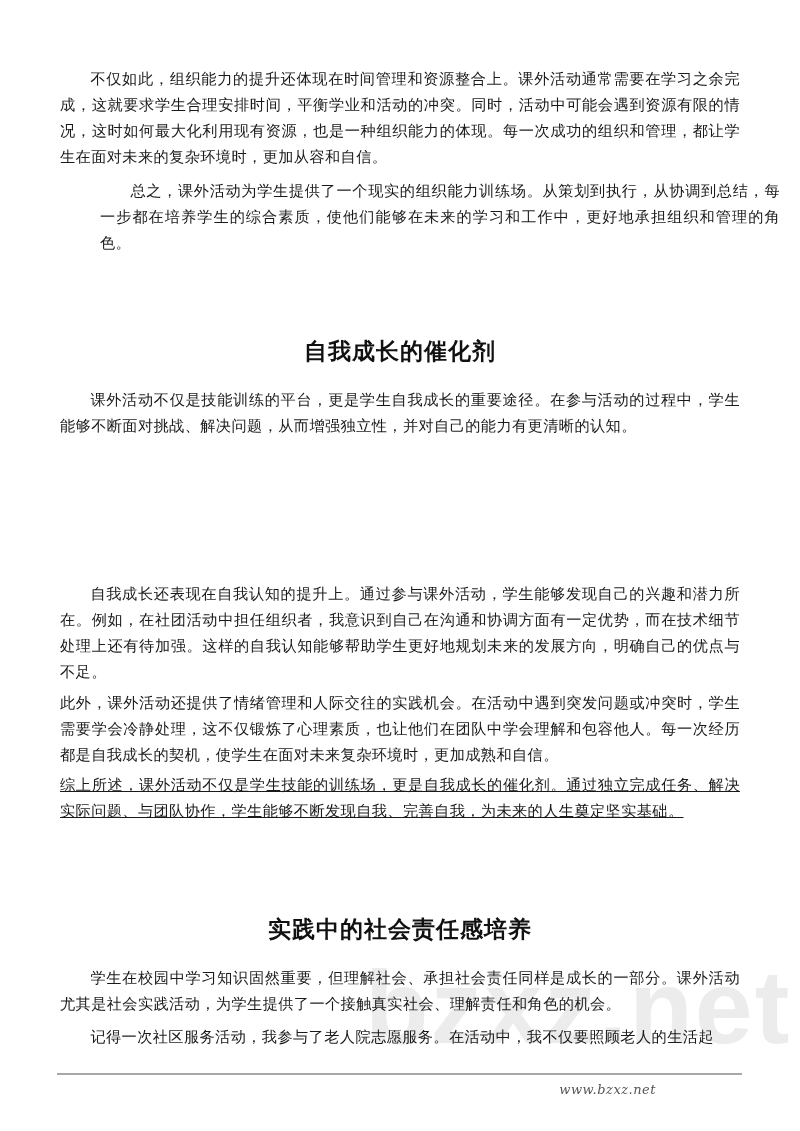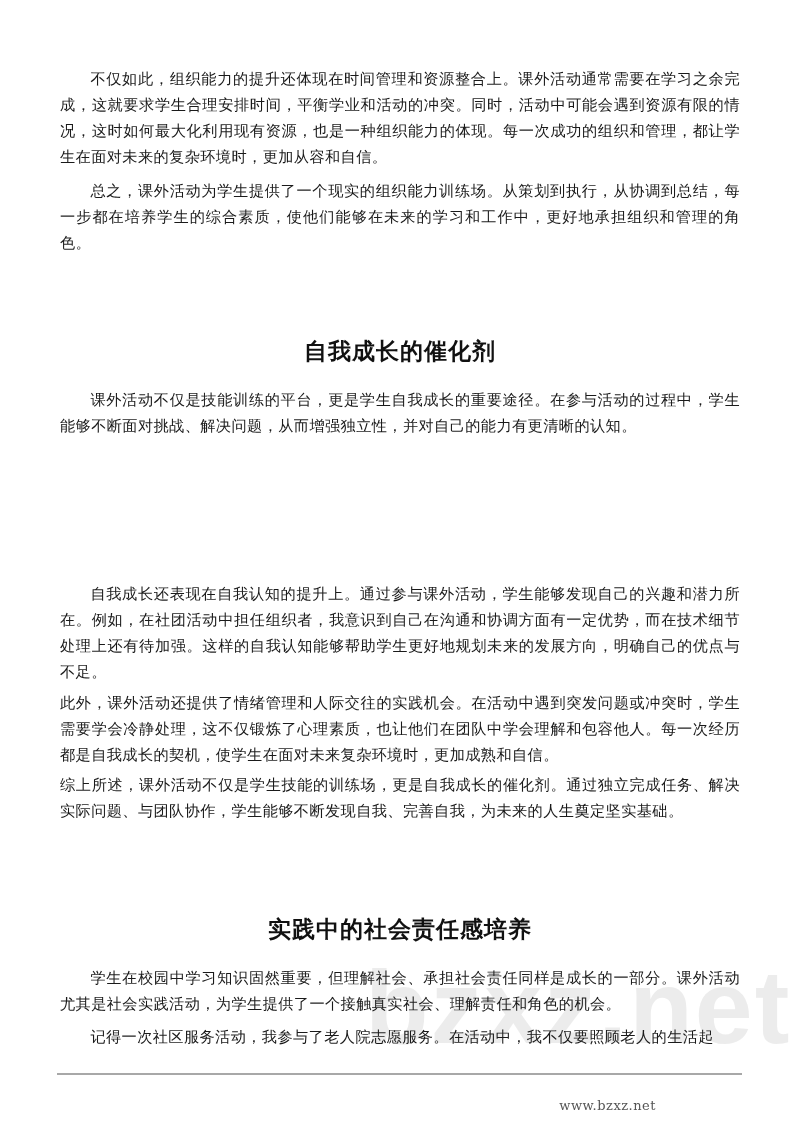--- a/index.html
+++ b/index.html
@@ -10,36 +10,36 @@
           line-height: 26px; text-align: justify; text-indent: 2em; margin: 0;
           letter-spacing: 0.4px; }
   .para.noindent { text-indent: 0; }
   .heading { position: absolute; left: 0; width: 800px; text-align: center;
              font-family: "DejaVu Sans", "Liberation Sans", sans-serif;
              font-weight: bold; font-size: 23px; margin: 0; color: #111; letter-spacing: 1px; }
   .watermark { position: absolute; left: 365px; top: 955px; font-family: "Liberation Sans", "DejaVu Sans", sans-serif;
                font-weight: bold; font-size: 104px; color: rgba(200,200,200,0.35); letter-spacing: 2px; line-height: 1; text-align: right; }
   .footer-line { position: absolute; left: 57px; top: 1073px; width: 685px; height: 2px; background: #a8a8a8; }
   .footer-url { position: absolute; right: 60px; top: 1082px; font-family: "DejaVu Serif", "Liberation Serif", serif;
-                font-size: 13px; color: #555; letter-spacing: 0.5px; margin-top: 16px; }
+                font-style: italic; font-size: 13px; color: #555; letter-spacing: 0.5px; }
 </style>
 </head>
 <body>
 
 <div class="page">
 
   <p class="para" style="top:66px;">不仅如此，组织能力的提升还体现在时间管理和资源整合上。课外活动通常需要在学习之余完成，这就要求学生合理安排时间，平衡学业和活动的冲突。同时，活动中可能会遇到资源有限的情况，这时如何最大化利用现有资源，也是一种组织能力的体现。每一次成功的组织和管理，都让学生在面对未来的复杂环境时，更加从容和自信。</p>
-  <p class="para" style="top:178px;">总之，课外活动为学生提供了一个现实的组织能力训练场。从策划到执行，从协调到总结，每一步都在培养学生的综合素质，使他们能够在未来的学习和工作中，更好地承担组织和管理的角色。</p>
+  <p class="para" style="top:178px;margin-left:40px;">总之，课外活动为学生提供了一个现实的组织能力训练场。从策划到执行，从协调到总结，每一步都在培养学生的综合素质，使他们能够在未来的学习和工作中，更好地承担组织和管理的角色。</p>
 
   <h2 class="heading" style="top:336px;">自我成长的催化剂</h2>
 
   <p class="para" style="top:387px;">课外活动不仅是技能训练的平台，更是学生自我成长的重要途径。在参与活动的过程中，学生能够不断面对挑战、解决问题，从而增强独立性，并对自己的能力有更清晰的认知。</p>
   <p class="para" style="top:581px;">自我成长还表现在自我认知的提升上。通过参与课外活动，学生能够发现自己的兴趣和潜力所在。例如，在社团活动中担任组织者，我意识到自己在沟通和协调方面有一定优势，而在技术细节处理上还有待加强。这样的自我认知能够帮助学生更好地规划未来的发展方向，明确自己的优点与不足。</p>
   <p class="para noindent" style="top:690px;">此外，课外活动还提供了情绪管理和人际交往的实践机会。在活动中遇到突发问题或冲突时，学生需要学会冷静处理，这不仅锻炼了心理素质，也让他们在团队中学会理解和包容他人。每一次经历都是自我成长的契机，使学生在面对未来复杂环境时，更加成熟和自信。</p>
-  <p class="para noindent" style="top:772px;">综上所述，课外活动不仅是学生技能的训练场，更是自我成长的催化剂。通过独立完成任务、解决实际问题、与团队协作，学生能够不断发现自我、完善自我，为未来的人生奠定坚实基础。</p>
+  <p class="para noindent" style="top:772px;text-decoration:underline;">综上所述，课外活动不仅是学生技能的训练场，更是自我成长的催化剂。通过独立完成任务、解决实际问题、与团队协作，学生能够不断发现自我、完善自我，为未来的人生奠定坚实基础。</p>
 
   <h2 class="heading" style="top:914px;">实践中的社会责任感培养</h2>
 
   <div class="watermark">bzxz.net</div>
 
   <p class="para" style="top:965px;">学生在校园中学习知识固然重要，但理解社会、承担社会责任同样是成长的一部分。课外活动尤其是社会实践活动，为学生提供了一个接触真实社会、理解责任和角色的机会。</p>
   <p class="para" style="top:1024px;">记得一次社区服务活动，我参与了老人院志愿服务。在活动中，我不仅要照顾老人的生活起</p>
 
   <div class="footer-line"></div>
   <div class="footer-url">www.bzxz.net</div>

